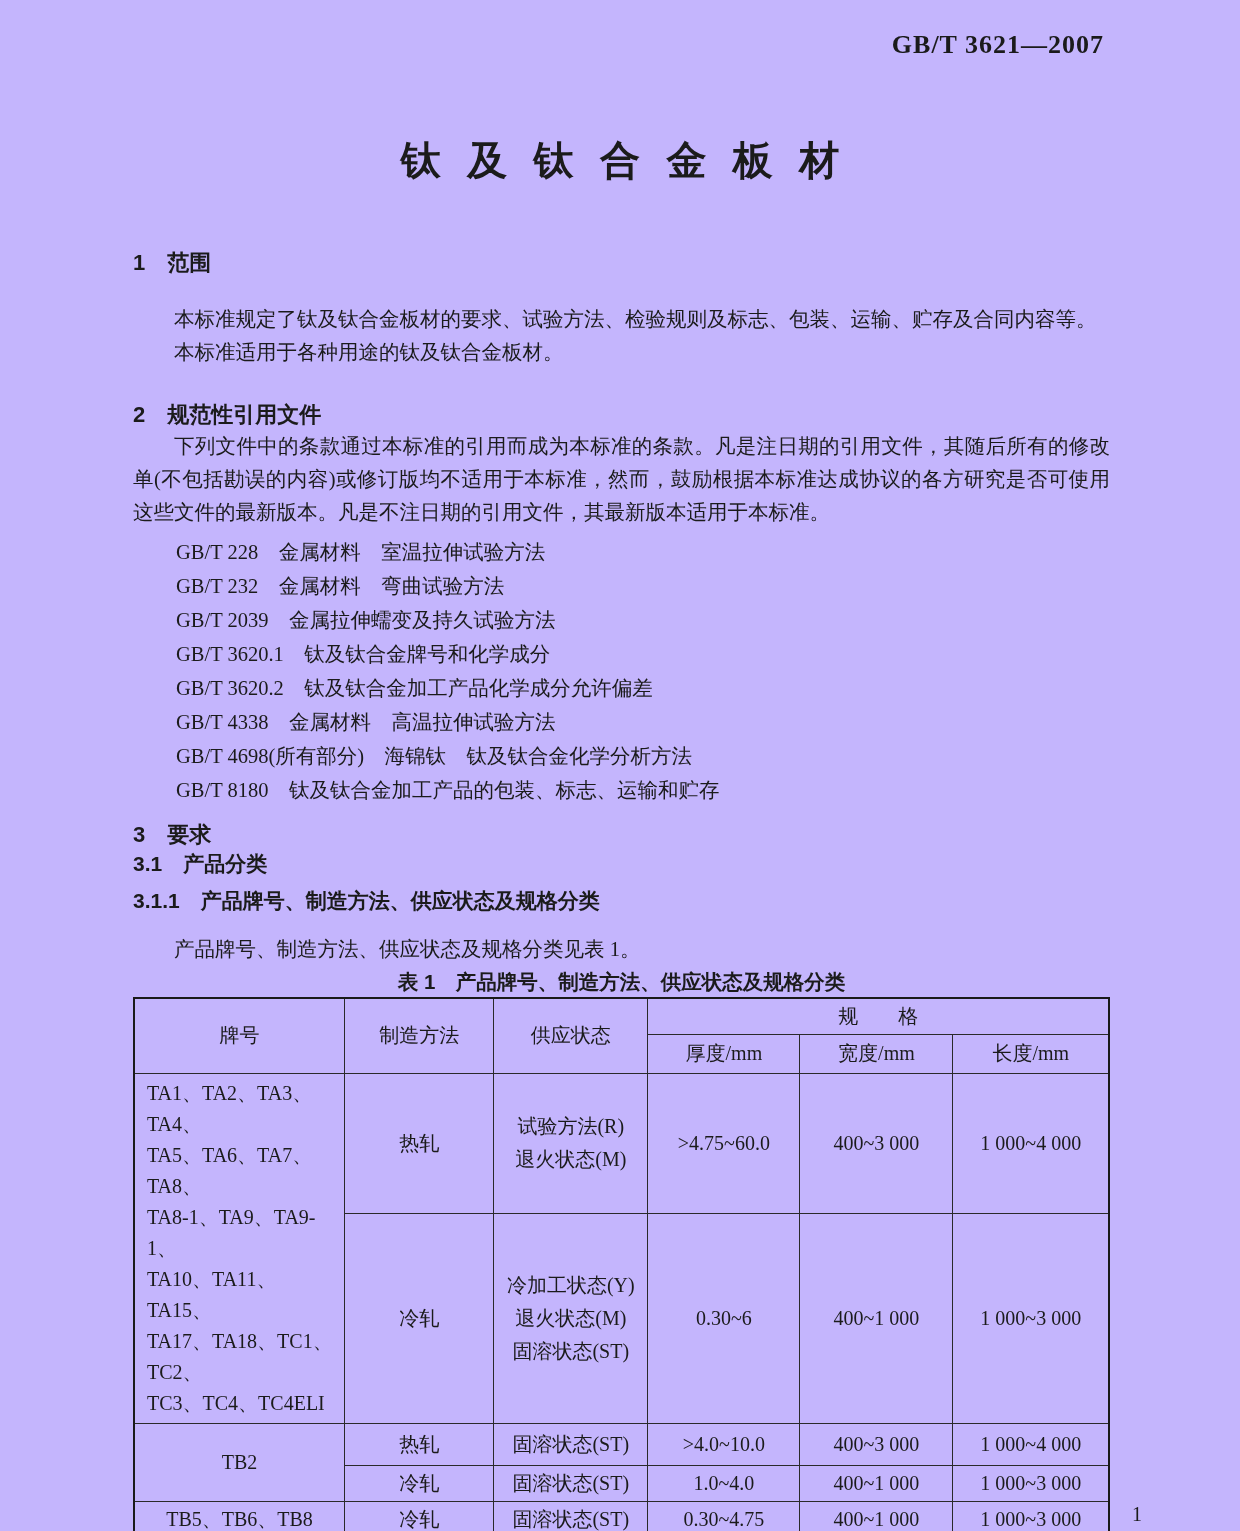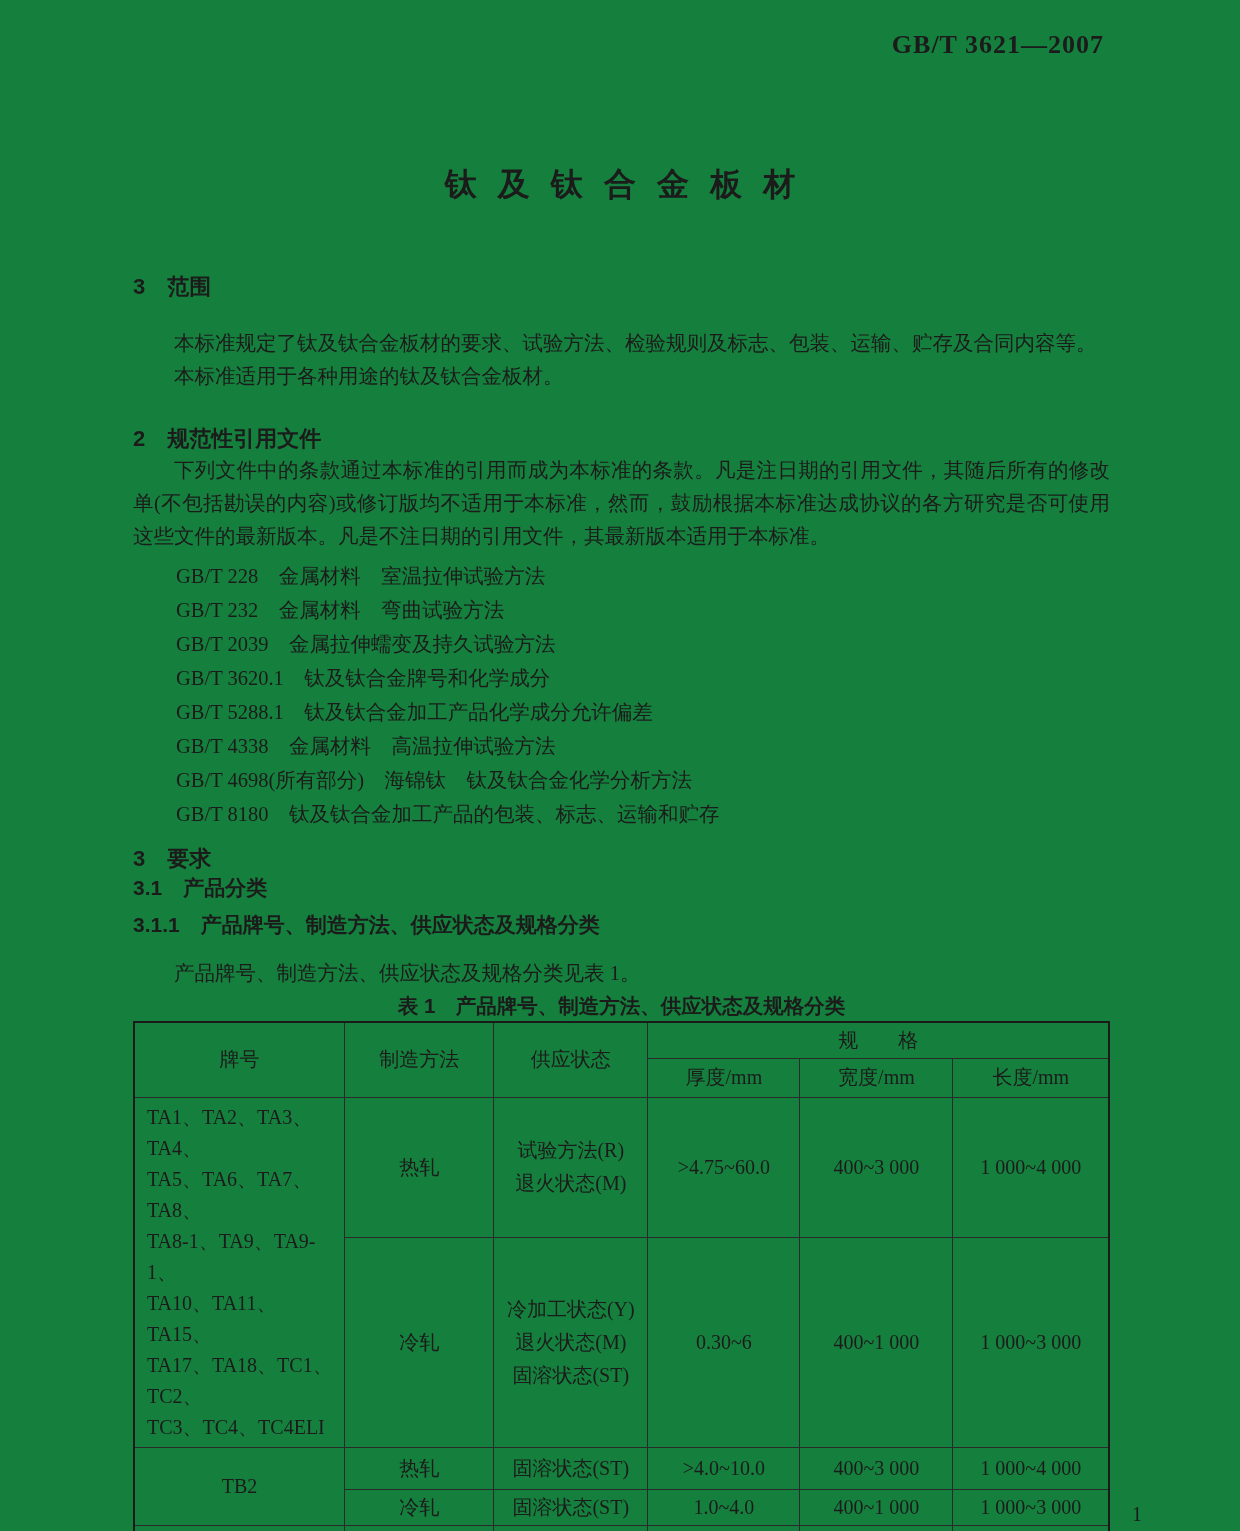--- a/index.html
+++ b/index.html
@@ -2,45 +2,44 @@
 <html><head>
 <meta charset="utf-8">
 <style>
   * { margin: 0; padding: 0; box-sizing: border-box; }
   html, body { background: #ffffff; }
   .page {
     position: relative;
     width: 1240px;
     height: 1531px;
     margin: 0 auto;
-    background: #15803d;
+    background: #c4b5fd;
     color: #1b1b1b;
     font-family: "Liberation Serif", "DejaVu Serif", serif;
     overflow: hidden;
   }
   .doc-code {
     position: absolute;
     top: 30px;
     right: 136px;
     font-size: 26px;
     font-weight: bold;
     letter-spacing: 1px;
     font-family: "Liberation Serif", "DejaVu Serif", serif;
   }
   .doc-title {
     padding-top: 133px;
     text-align: center;
-    font-size: 32px;
+    font-size: 40px;
     line-height: 55px;
     font-weight: bold;
     font-family: "Liberation Sans", "DejaVu Sans", sans-serif;
     letter-spacing: 0.66em;
     text-indent: 0.66em;
     white-space: nowrap;
-    margin-top: 24px;
   }
   .content { margin: 0 130px 0 133px; font-size: 20.5px; }
   h2 {
     font-family: "Liberation Sans", "DejaVu Sans", sans-serif;
     font-size: 22px;
     font-weight: bold;
     line-height: 30px;
   }
   h3 {
     font-family: "Liberation Sans", "DejaVu Sans", sans-serif;
@@ -117,33 +116,33 @@
 <body>
 
 <div class="page">
 
   <div class="doc-code">GB/T 3621—2007</div>
 
   <h1 class="doc-title">钛及钛合金板材</h1>
 
   <div class="content">
 
-    <h2 class="s1">3　范围</h2>
+    <h2 class="s1">1　范围</h2>
     <p class="body first-indent p1">本标准规定了钛及钛合金板材的要求、试验方法、检验规则及标志、包装、运输、贮存及合同内容等。</p>
     <p class="body first-indent p2">本标准适用于各种用途的钛及钛合金板材。</p>
 
     <h2 class="s2">2　规范性引用文件</h2>
     <p class="body first-indent refpara">下列文件中的条款通过本标准的引用而成为本标准的条款。凡是注日期的引用文件，其随后所有的修改单(不包括勘误的内容)或修订版均不适用于本标准，然而，鼓励根据本标准达成协议的各方研究是否可使用这些文件的最新版本。凡是不注日期的引用文件，其最新版本适用于本标准。</p>
 
     <div class="ref-list">
       <div class="ref">GB/T 228　金属材料　室温拉伸试验方法</div>
       <div class="ref">GB/T 232　金属材料　弯曲试验方法</div>
       <div class="ref">GB/T 2039　金属拉伸蠕变及持久试验方法</div>
       <div class="ref">GB/T 3620.1　钛及钛合金牌号和化学成分</div>
-      <div class="ref">GB/T 5288.1　钛及钛合金加工产品化学成分允许偏差</div>
+      <div class="ref">GB/T 3620.2　钛及钛合金加工产品化学成分允许偏差</div>
       <div class="ref">GB/T 4338　金属材料　高温拉伸试验方法</div>
       <div class="ref">GB/T 4698(所有部分)　海锦钛　钛及钛合金化学分析方法</div>
       <div class="ref">GB/T 8180　钛及钛合金加工产品的包装、标志、运输和贮存</div>
     </div>
 
     <h2 class="s3">3　要求</h2>
     <h3 class="s31">3.1　产品分类</h3>
     <h3 class="s311">3.1.1　产品牌号、制造方法、供应状态及规格分类</h3>
     <p class="body first-indent s311body">产品牌号、制造方法、供应状态及规格分类见表 1。</p>
 

